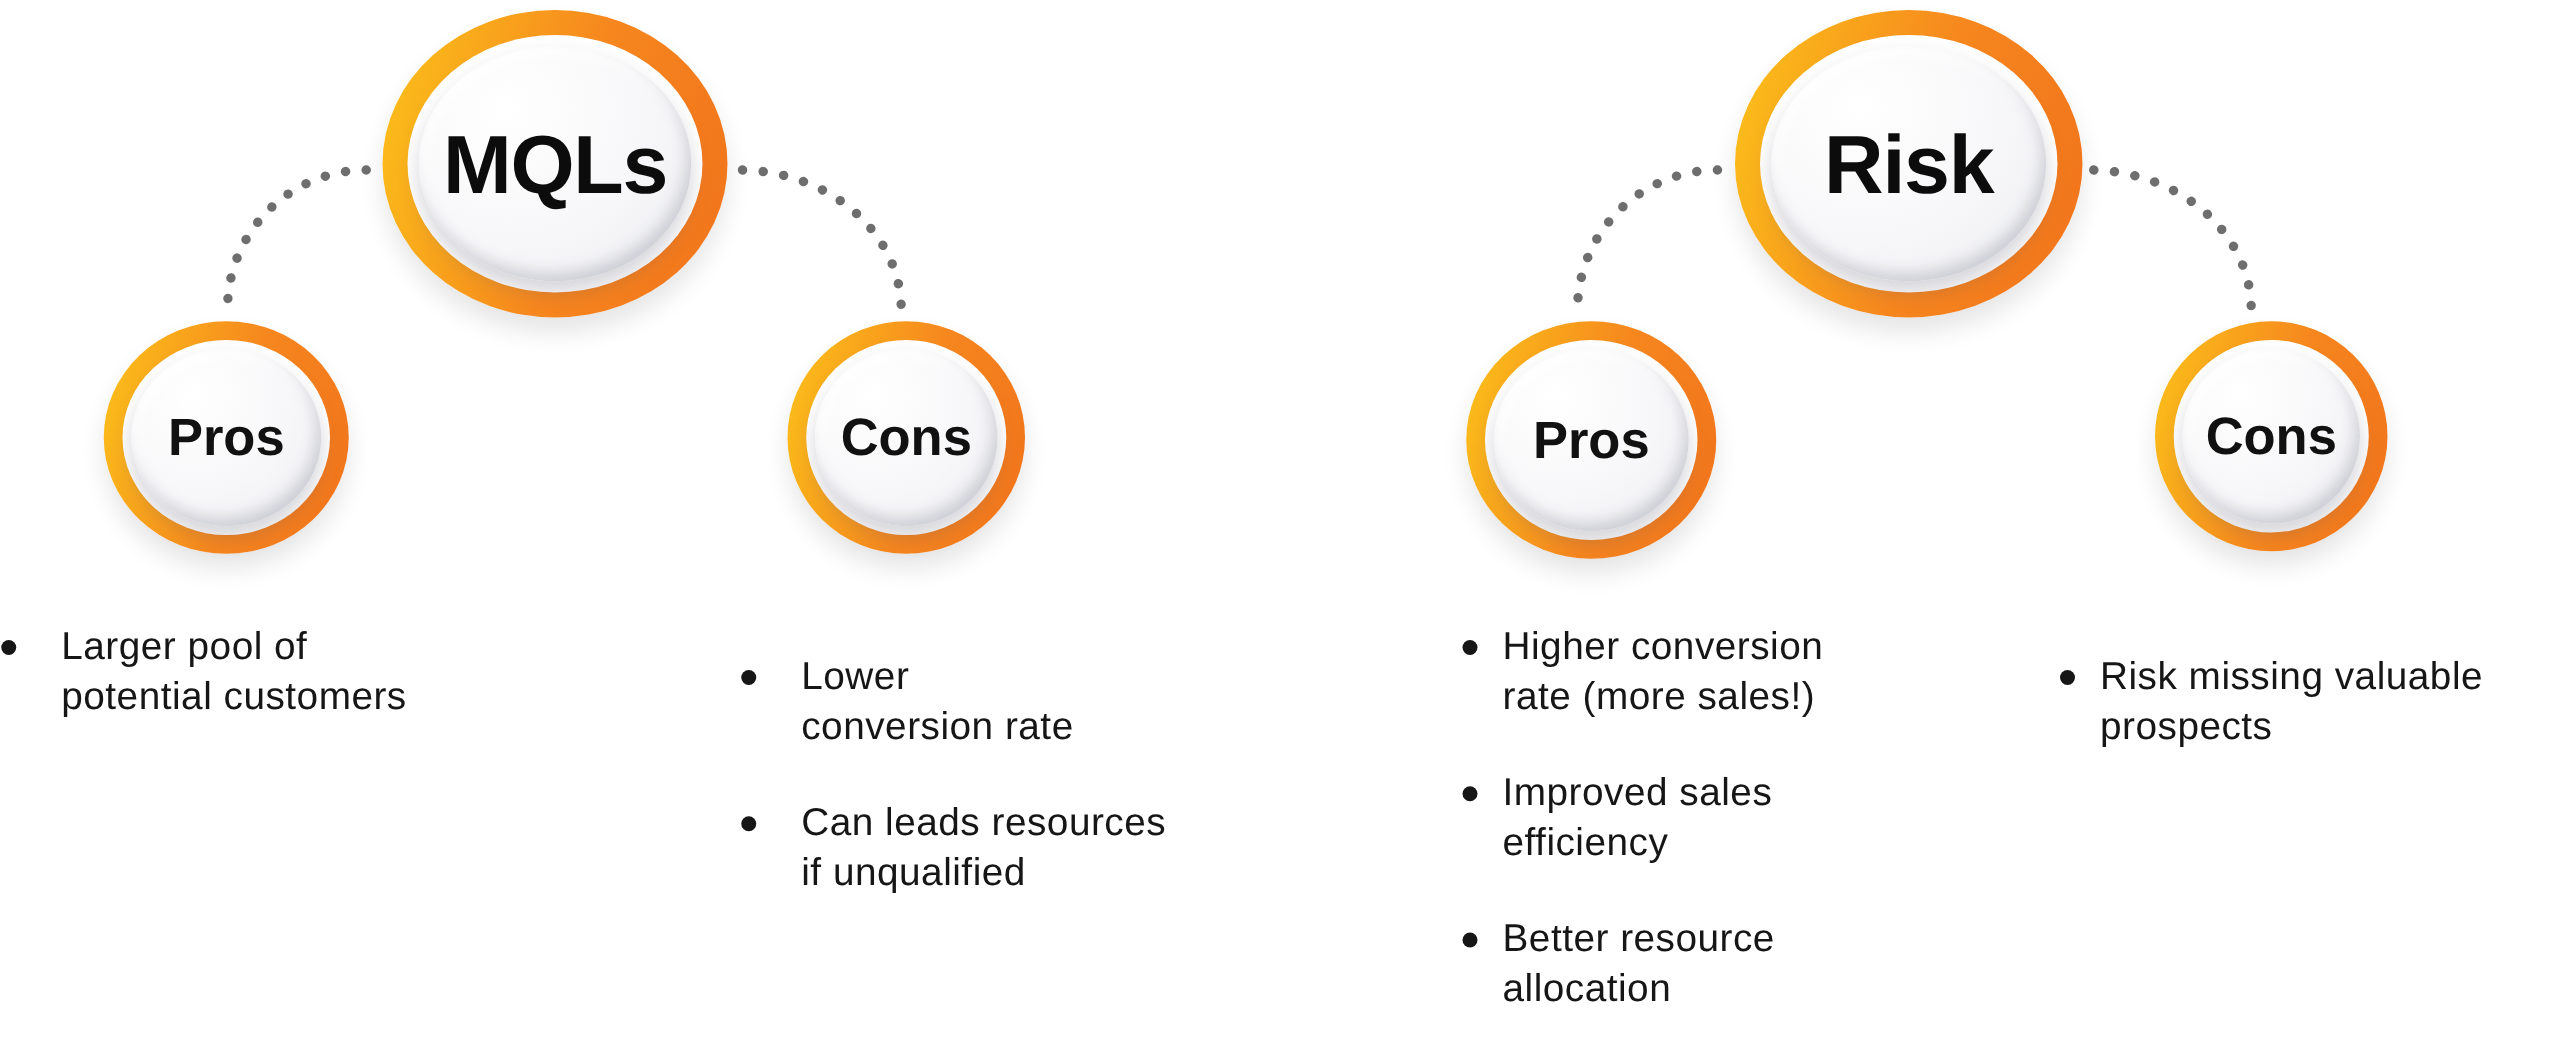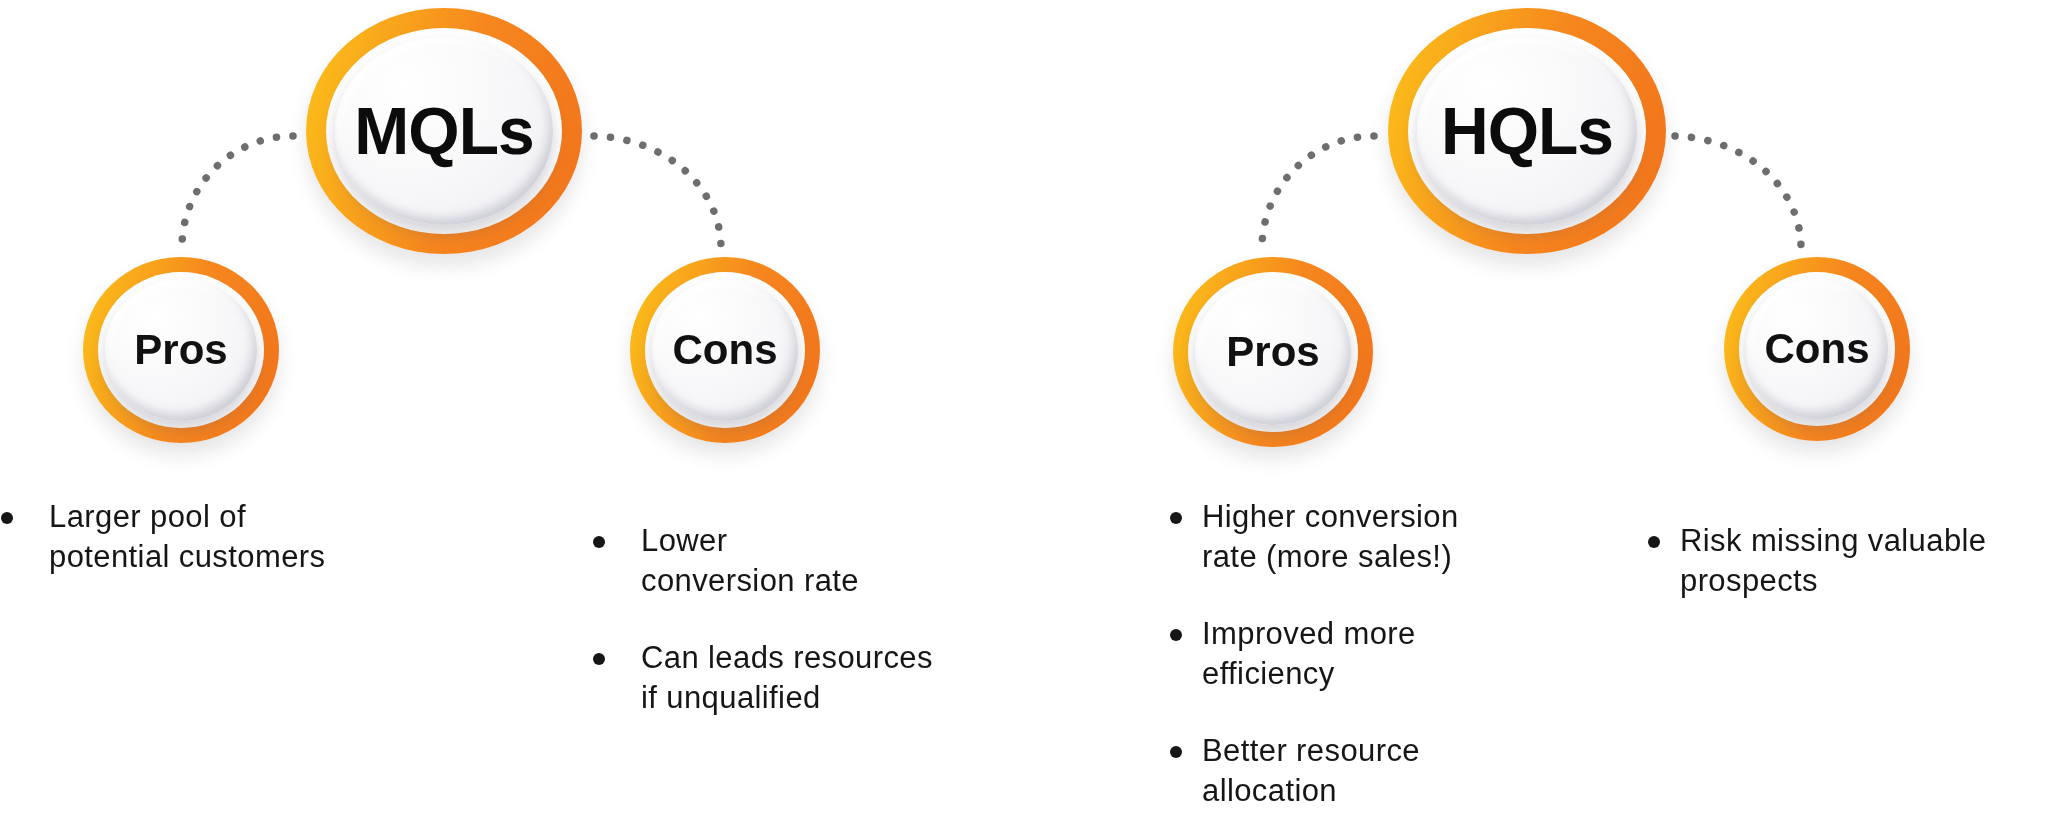--- a/index.html
+++ b/index.html
@@ -134,21 +134,21 @@
     <li>
       <span class="bullet"></span>
       <span class="txt">Can leads resources
 if unqualified</span>
     </li>
   </ul>
 
   <div class="circle big" style="left:1388px; top:8px; width:278px; height:246px;">
     <div class="gap">
       <div class="inner">
-        <span class="big-label">HQLs</span>
+        <span class="big-label">Risk</span>
       </div>
     </div>
   </div>
 
   <div class="circle small" style="left:1173px; top:257px; width:200px; height:190px;">
     <div class="gap">
       <div class="inner">
         <span class="small-label">Pros</span>
       </div>
     </div>
@@ -163,21 +163,21 @@
   </div>
 
   <ul class="plist narrow-indent" style="left:1170px; top:497px; width:455px;">
     <li>
       <span class="bullet"></span>
       <span class="txt">Higher conversion
 rate (more sales!)</span>
     </li>
     <li>
       <span class="bullet"></span>
-      <span class="txt">Improved more
+      <span class="txt">Improved sales
 efficiency</span>
     </li>
     <li>
       <span class="bullet"></span>
       <span class="txt">Better resource
 allocation</span>
     </li>
   </ul>
 
   <ul class="plist narrow-indent" style="left:1648px; top:521px; width:399px;">

